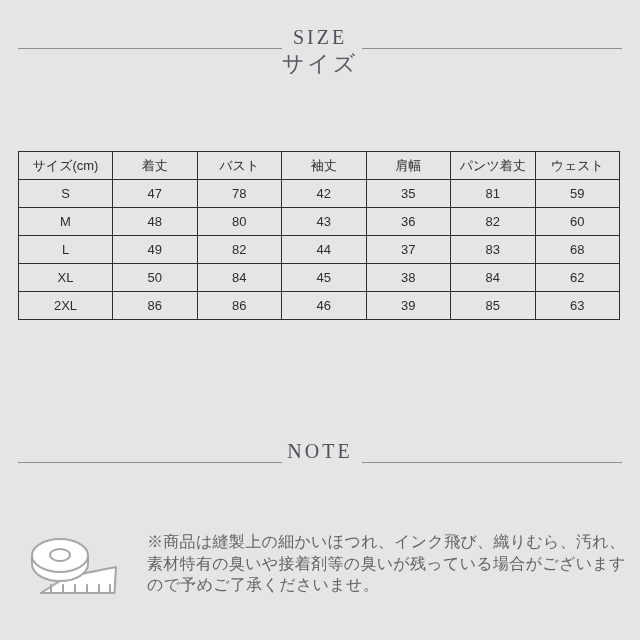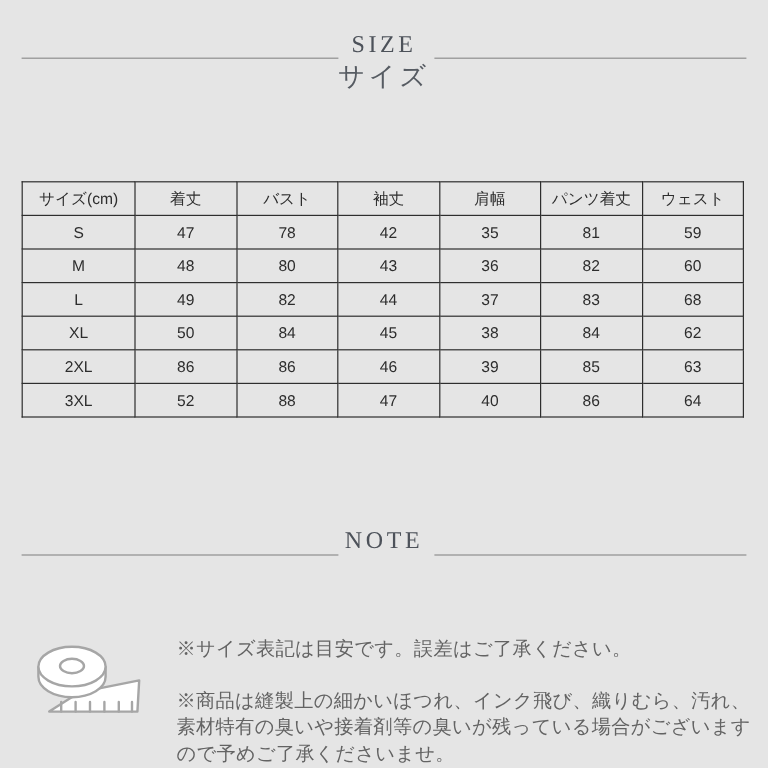--- a/index.html
+++ b/index.html
@@ -117,47 +117,37 @@
         </tr>
         <tr>
           <td>2XL</td>
           <td>86</td>
           <td>86</td>
           <td>46</td>
           <td>39</td>
           <td>85</td>
           <td>63</td>
         </tr>
-        <tr>
-          <td>3XL</td>
-          <td>52</td>
-          <td>88</td>
-          <td>47</td>
-          <td>40</td>
-          <td>86</td>
-          <td>64</td>
-        </tr>
       </tbody>
     </table>
   </div>
 
   <div class="rule" id="note-rule-left"></div>
   <div class="rule" id="note-rule-right"></div>
   <div class="title-en" id="note-title-en">NOTE</div>
 
   <div class="icon-wrap">
     <svg viewBox="0 0 92 64" xmlns="http://www.w3.org/2000/svg" fill="none" stroke="#a6a6a6" stroke-width="2" stroke-linejoin="round" stroke-linecap="round">
       <path d="M38 41 L88 31 L86.5 57 L13 57 Z" fill="#ffffff"></path>
       <path d="M4 20 L4 28 A28 17 0 0 0 60 28 L60 20" fill="#ffffff"></path>
       <ellipse cx="32" cy="19.5" rx="28" ry="16.5" fill="#ffffff"></ellipse>
       <ellipse cx="32" cy="19" rx="10" ry="6" fill="#ffffff"></ellipse>
       <path d="M23 57 V49 M35 57 V49 M47 57 V49 M59 57 V49 M71 57 V49 M82 57 V49"></path>
     </svg>
   </div>
 
   <div class="notes">
-    <div>※サイズ表記は目安です。誤差はご了承ください。</div>
     <div>※商品は縫製上の細かいほつれ、インク飛び、織りむら、汚れ、
 素材特有の臭いや接着剤等の臭いが残っている場合がございます
 ので予めご了承くださいませ。</div>
   </div>
 
 </div>
 
 </body></html>

